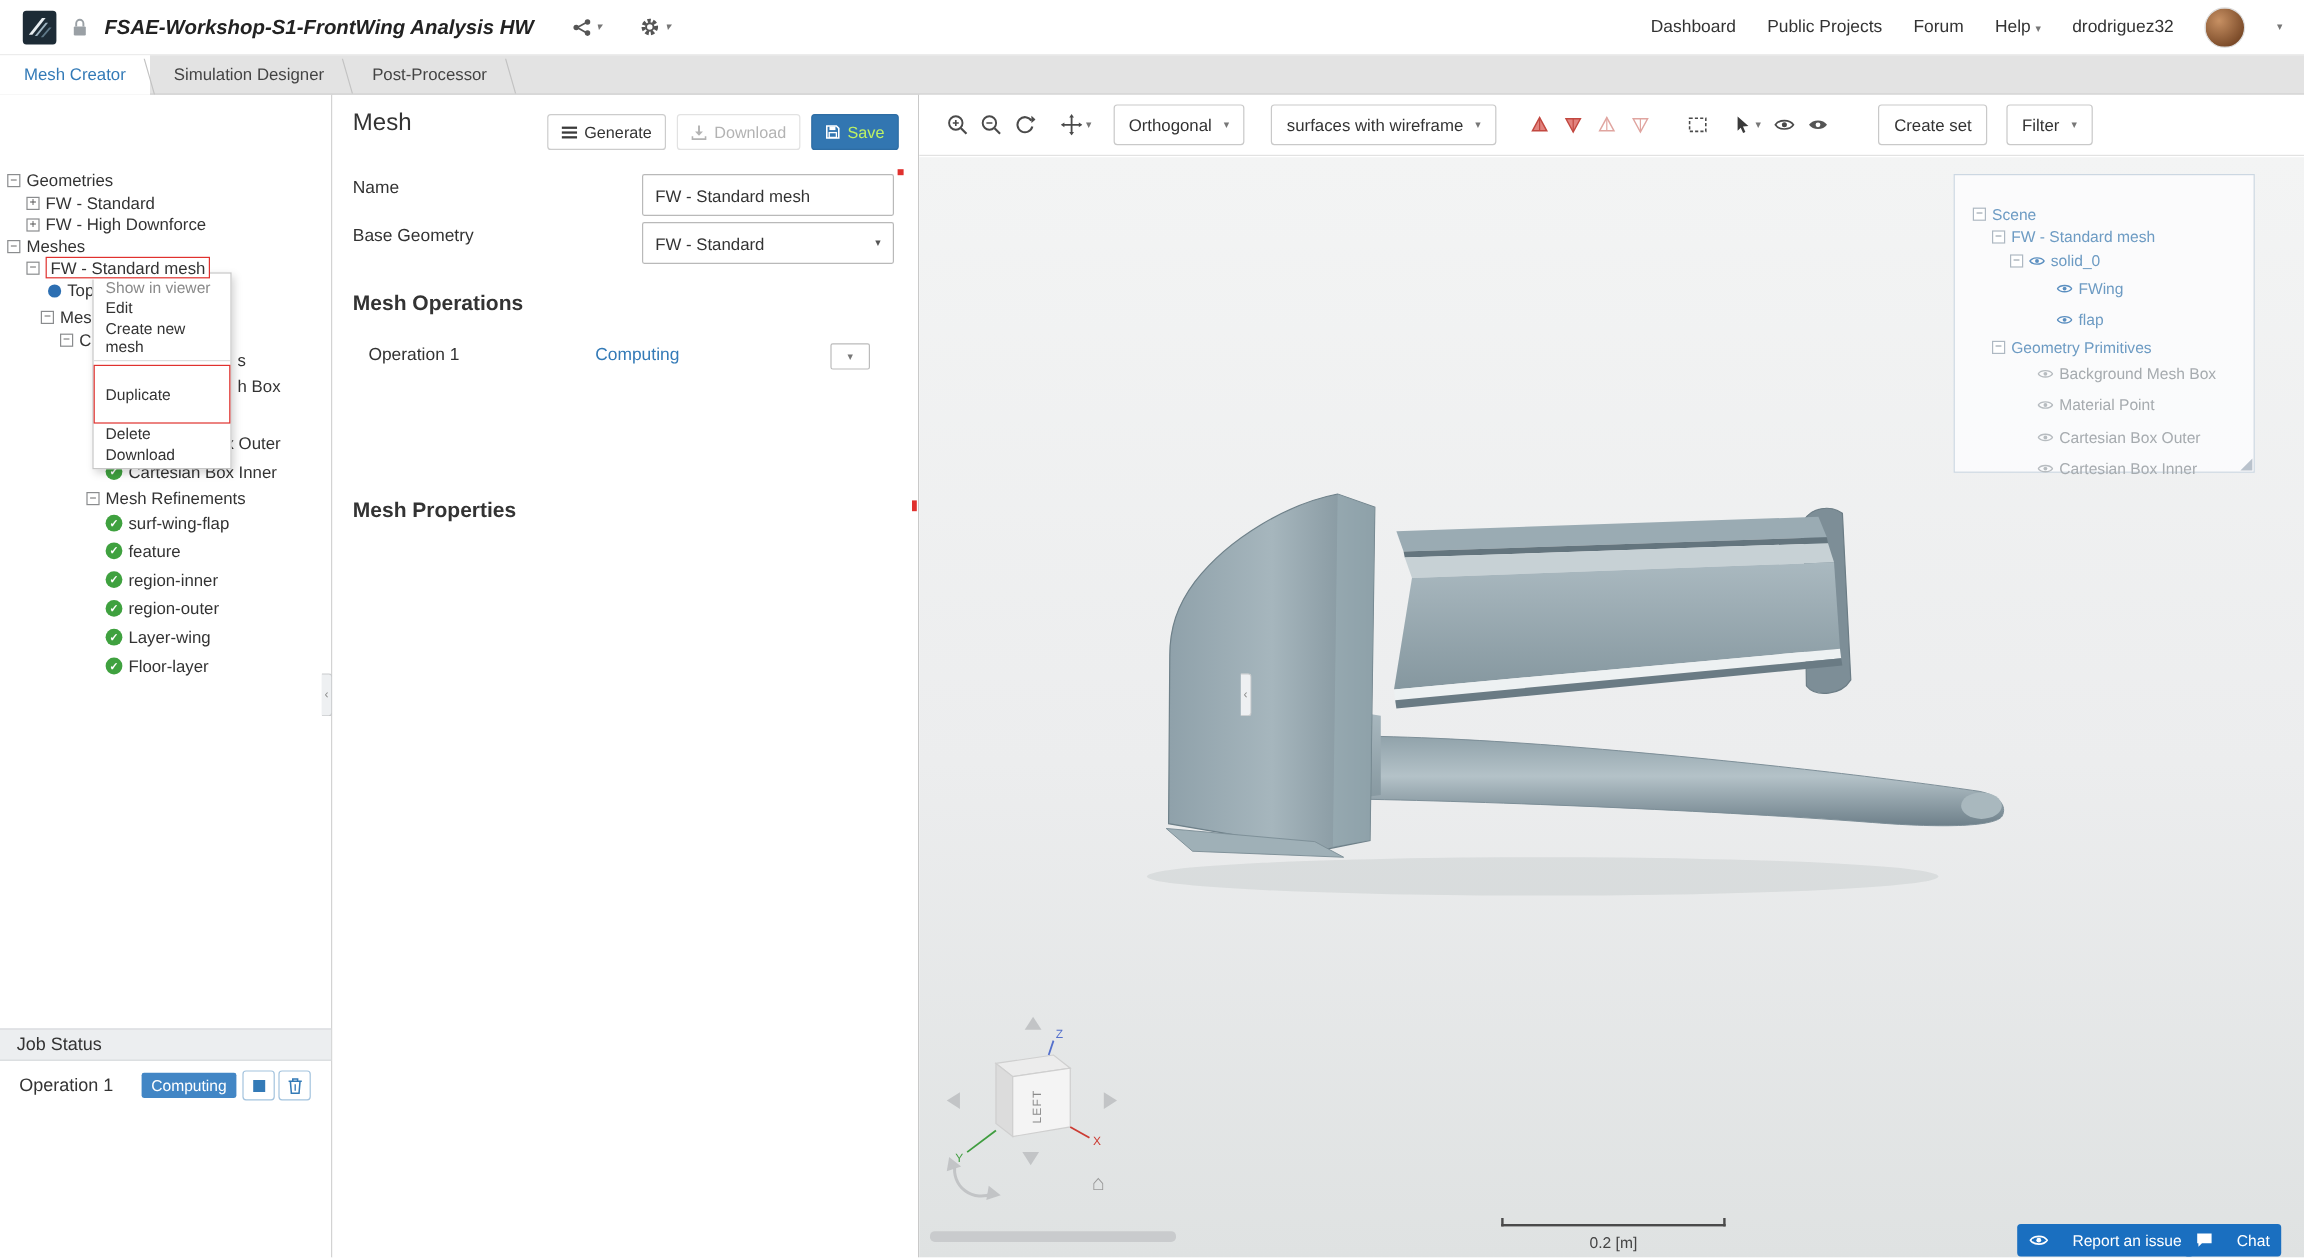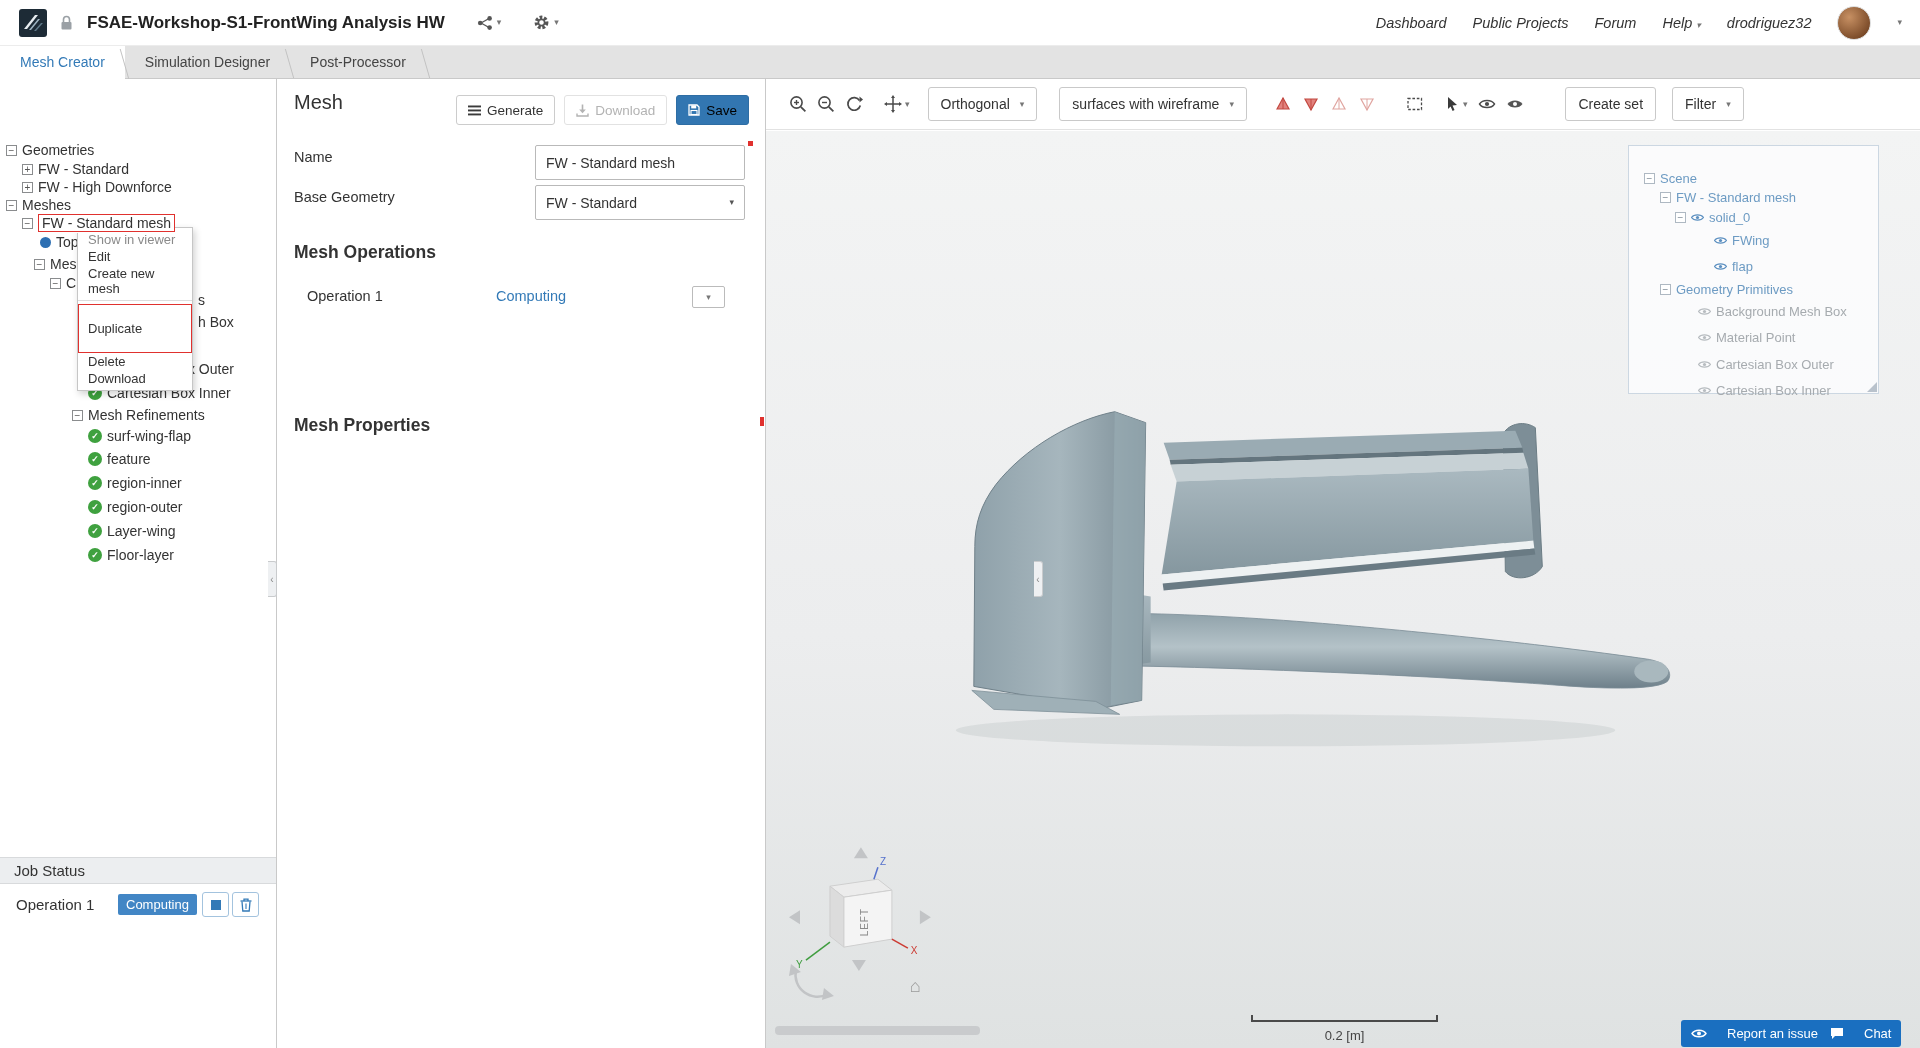--- a/index.html
+++ b/index.html
@@ -2,26 +2,26 @@
 <html><head>
 <meta charset="utf-8">
 <style>
   * { box-sizing: border-box; margin: 0; padding: 0; }
   html,body { width:1920px; height:1048px; overflow:hidden; }
   body { font-family:"Liberation Sans", sans-serif; background:#fff; color:#333; }
   #app { position:relative; width:1920px; height:1048px; }
 
   
   #topbar { height:46px; display:flex; align-items:center; padding:0 18px; background:#fff; border-bottom:1px solid #ececec; }
-  .tb-left { display:flex; align-items:center; gap:12px; }
+  .tb-left { display:flex; align-items:center; gap:12px;font-style:italic; }
   .tb-title { font-size:17px; font-weight:bold; color:#222; margin-left:2px; white-space:nowrap; }
   .tb-icongrp { display:flex; align-items:center; gap:4px; margin-left:20px; color:#555; }
   .caret { font-size:9px; color:#777; line-height:1; }
   .tb-right { margin-left:auto; display:flex; align-items:center; gap:26px; font-size:14.5px; color:#333; white-space:nowrap; }
-  .tb-link { cursor:default;font-style:italic; }
+  .tb-link { cursor:default; }
   .avatar { width:34px; height:34px; border-radius:50%; background:radial-gradient(circle at 35% 32%, #c79063, #7a4a28 75%); border:1px solid #ddd; }
 
   
   #tabbar { height:33px; background:#e3e3e3; border-bottom:1px solid #c9c9c9; display:flex; align-items:stretch; }
   .tab { padding:0 20px; line-height:32px; font-size:14px; color:#444; position:relative; }
   .tab::after { content:""; position:absolute; right:0; top:3px; bottom:0; width:1px; background:#c2c2c2; transform:skewX(16deg); }
   .tab.active { background:#fff; color:#337ab7; margin-bottom:-1px; }
 
   
   #main { position:absolute; top:79px; left:0; right:0; bottom:0; display:flex; }
@@ -53,21 +53,21 @@
   
   .handle { position:absolute; top:482px; width:9px; height:36px; background:#eef0f2; border:1px solid #c9cbcd; border-left:none; border-radius:0 3px 3px 0; z-index:60; display:flex; align-items:center; justify-content:center; font-size:10px; color:#8a8a8a; }
 
   
   #mesh-panel { width:489px; border-right:1px solid #c9c9c9; position:relative; background:#fff; flex:none; }
   .mp-head { position:absolute; top:6px; left:17px; right:16px; height:34px; display:flex; align-items:center; }
   .mp-title { font-size:20px; color:#333; font-weight:400; }
   .mp-btns { margin-left:auto; display:flex; gap:9px; }
   .btn { height:30px; display:inline-flex; align-items:center; gap:6px; padding:0 11px; border:1px solid #ccc; border-radius:3px; background:#fff; font-size:13.5px; color:#333;margin-top:16px; }
   .btn.disabled { color:#b3b3b3; border-color:#e2e2e2; }
-  .btn.primary { background:#3276b1; border-color:#2e6da4; color:#000000; }
+  .btn.primary { background:#3276b1; border-color:#2e6da4; color:#bef264; }
   .flabel { position:absolute; left:17px; font-size:14.5px; color:#333; }
   .txt { position:absolute; left:258px; width:210px; height:35px; border:1px solid #b9b9b9; border-radius:2px; padding:0 10px; font-size:14px; color:#333; font-family:"Liberation Sans",sans-serif; }
   .req-dot { position:absolute; left:471px; top:62px; width:5px; height:5px; background:#e0312e; }
   .sel { position:absolute; left:258px; width:210px; height:35px; border:1px solid #b9b9b9; border-radius:2px; padding:0 10px; font-size:14px; color:#333; display:flex; align-items:center; background:#fff; }
   .sel .caret { margin-left:auto; color:#555; }
   .mp-h2 { position:absolute; left:17px; font-size:17.5px; font-weight:bold; color:#333; }
   .op-row { position:absolute; left:0; right:16px; top:204px; height:28px; }
   .op-name { position:absolute; left:30px; top:5px; font-size:14.5px; }
   .op-status { position:absolute; left:219px; top:5px; font-size:14.5px; color:#337ab7; }
   .mini-dd { position:absolute; left:415px; top:3px; width:33px; height:22px; border:1px solid #bbb; border-radius:2px; background:#fff; display:grid; place-items:center; color:#555; }

